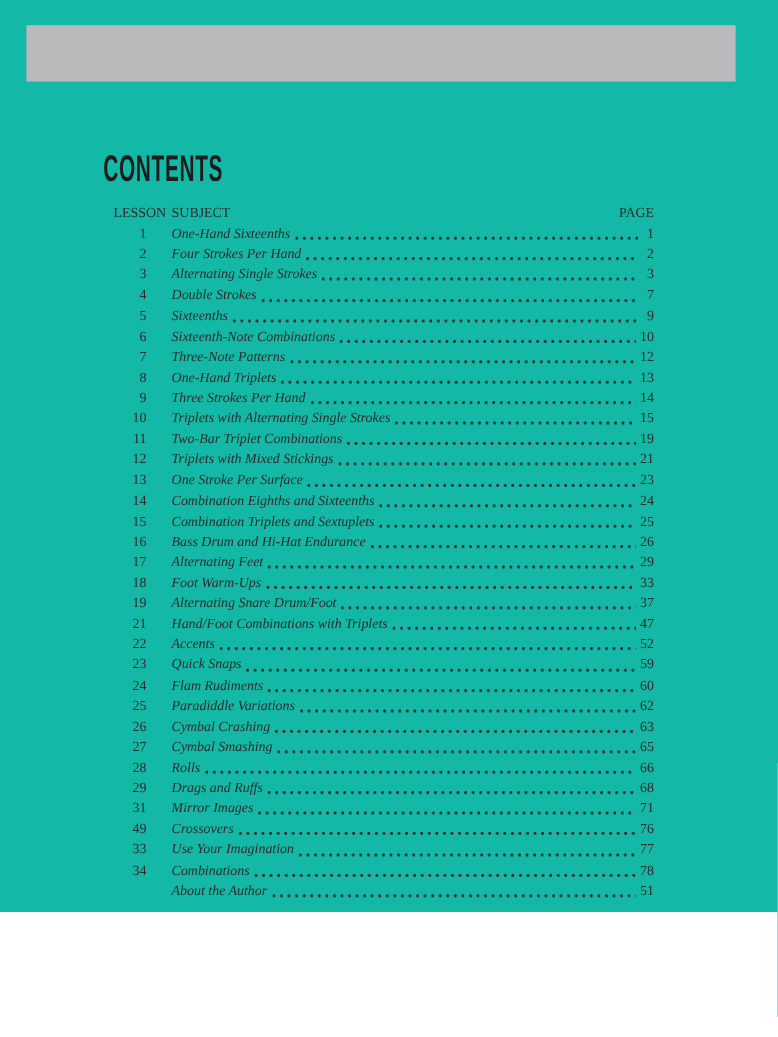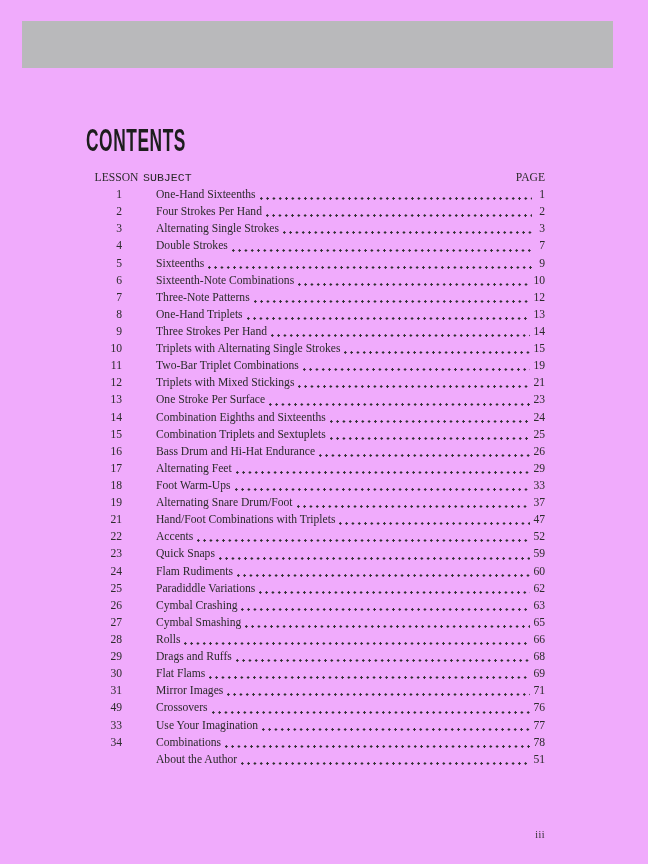--- a/index.html
+++ b/index.html
@@ -1,20 +1,20 @@
 <!DOCTYPE html>
 <html><head>
 <meta charset="utf-8">
 <style>
   html, body { margin: 0; padding: 0; }
   .page {
     position: relative;
     width: 648px;
-    height: 864px;
-    background: #f0abfc;
+    height: 760px;
+    background: #14b8a6;
     font-family: "Liberation Serif", serif;
     color: #2b2b2b;
     overflow: hidden;
   }
   .banner {
     position: absolute;
     left: 22px;
     top: 21px;
     width: 591px;
     height: 47px;
@@ -40,24 +40,24 @@
     top: 169px;
     width: 455px;
   }
   .row {
     display: flex;
     font-size: 11.6px;
     line-height: 17.12px;
     height: 17.12px;
   }
   .hdr-lesson { flex: none; width: 53px; text-align: center; }
-  .hdr-subject { flex: 1 1 auto; font-family: Liberation Mono, monospace; }
+  .hdr-subject { flex: 1 1 auto; }
   .hdr-page { flex: none; }
   .num { flex: none; width: 32px; text-align: right; }
-  .subject { flex: none; margin-left: 34px; white-space: nowrap; }
+  .subject { flex: none; margin-left: 21px; white-space: nowrap; font-style: italic; }
   .dots {
     flex: 1 1 auto;
     align-self: flex-end;
     height: 13px;
     margin: 0 3px 0 4px;
     background-image: radial-gradient(circle at 1.3px 8.5px, #2e2e2e 1.02px, rgba(0,0,0,0) 1.35px);
     background-size: 6.3px 13px;
     background-repeat: repeat-x;
   }
   .pageno { flex: none; min-width: 10px; text-align: right; }
@@ -280,26 +280,20 @@
           <span class="pageno">66</span>
         </div>
 
         <div class="row">
           <span class="num">29</span>
           <span class="subject">Drags and Ruffs</span>
           <span class="dots"></span>
           <span class="pageno">68</span>
         </div>
 
-        <div class="row">
-          <span class="num">30</span>
-          <span class="subject">Flat Flams</span>
-          <span class="dots"></span>
-          <span class="pageno">69</span>
-        </div>
 
         <div class="row">
           <span class="num">31</span>
           <span class="subject">Mirror Images</span>
           <span class="dots"></span>
           <span class="pageno">71</span>
         </div>
 
         <div class="row">
           <span class="num">49</span>

